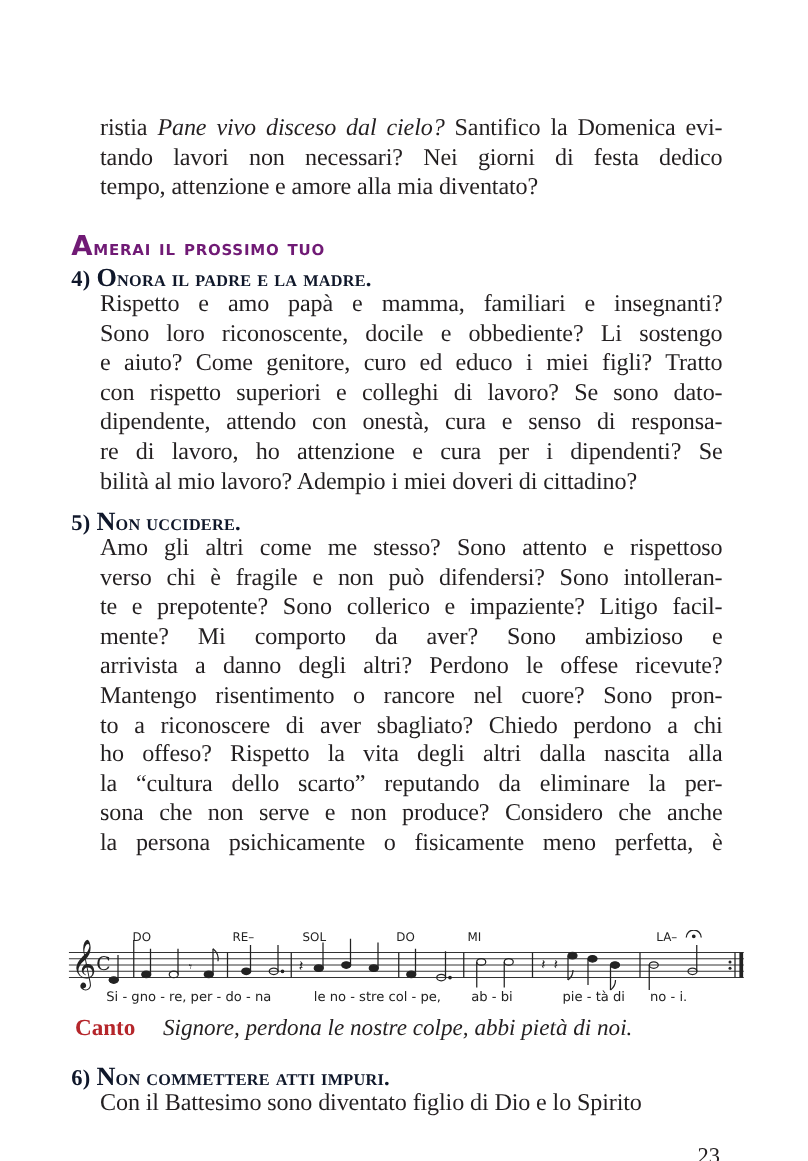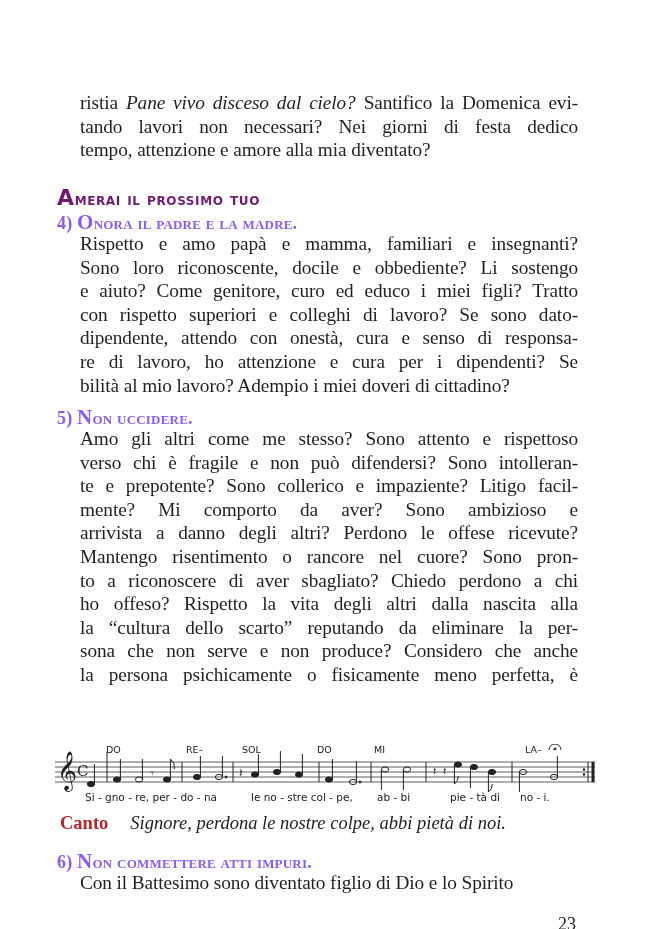--- a/index.html
+++ b/index.html
@@ -16,21 +16,21 @@
   .para .line { display:block; text-align:justify; text-align-last:justify; white-space:nowrap; height:23.6px; }
   .para .line.last { text-align-last:left; }
   .section-heading {
     position:absolute; left:57px; top:141px;
     font-family:"DejaVu Sans","Liberation Sans",sans-serif; font-weight:bold;
     color:#701a75; font-size:17px; font-variant:small-caps; letter-spacing:0.6px;
   }
   .section-heading .big { font-size:22px; }
   .cmd-heading {
     position:absolute; left:57px;
-    color:#8b5cf6; font-weight:bold; font-size:18px; font-variant:small-caps; letter-spacing:0.2px;
+    color:#0f172a; font-weight:bold; font-size:18px; font-variant:small-caps; letter-spacing:0.2px;
   }
   .staff-wrap { position:absolute; left:55px; top:700px; width:545px; height:60px; }
   .canto {
     position:absolute; left:60px; top:769px; font-size:18.5px;
   }
   .canto .label { color:#b5262b; font-weight:bold; margin-right:22px;text-align:right; }
   .canto .text { font-style:italic; }
   .page-number { position:absolute; left:558px; top:870px; font-size:18px; }
   em { font-style:italic; }
 </style>

